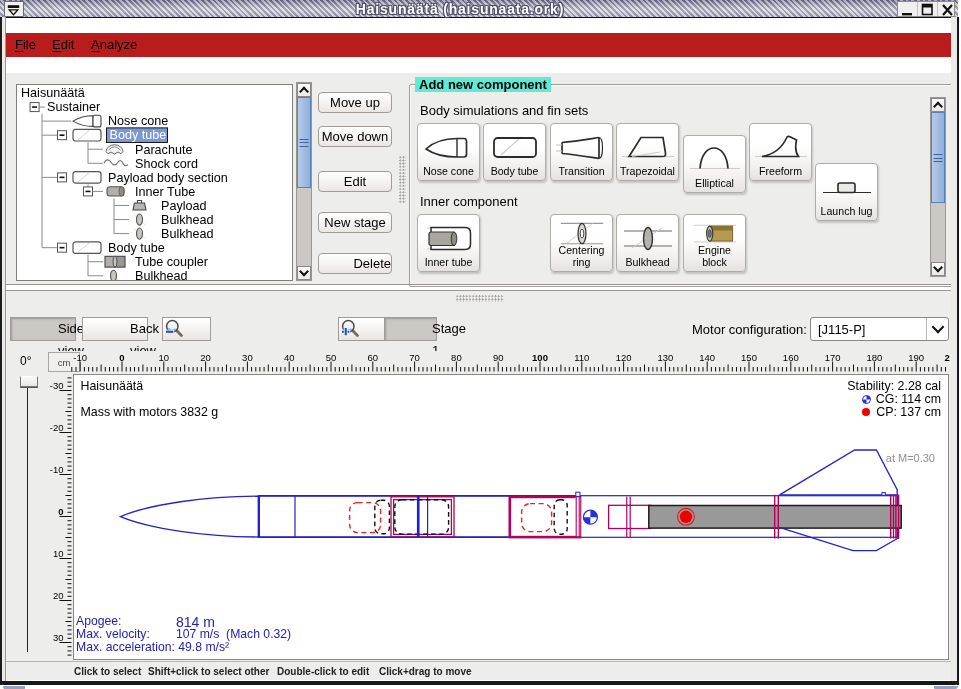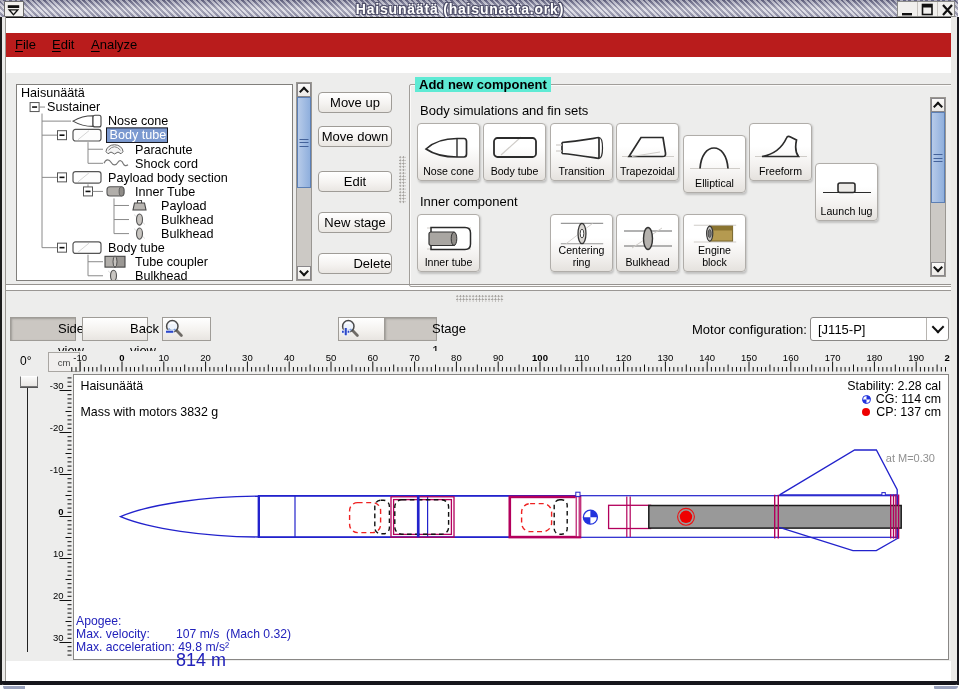--- a/index.html
+++ b/index.html
@@ -772,27 +772,33 @@
 <div style="position:absolute; font-size:11px; color:#909090; white-space:nowrap;right:13px;top:43px;margin-top:34px;">at M=0.30</div>
 <svg width="9" height="9" viewBox="0 0 9 9" style="position:absolute; right:77.5px; top:19.5px;">
           <g transform="translate(4.5,4.5)">
             <circle cx="0" cy="0" r="4" fill="#fff" stroke="#2233dd" stroke-width="1"></circle>
             <path d="M0 0 L0 -4 A4 4 0 0 1 4 0 Z" fill="#2233dd"></path>
             <path d="M0 0 L0 4 A4 4 0 0 1 -4 0 Z" fill="#2233dd"></path>
           </g>
         </svg>
 <div style="position:absolute; right:78px; top:32.8px; width:8px; height:8px; border-radius:50%; background:#ee0000;"></div>
 <div style="position:absolute; font-size:12.2px; color:#2222bb; white-space:nowrap;left:2px;top:239px;">Apogee:</div>
-<div style="position:absolute; font-size:18px; color:#2222bb; white-space:nowrap;left:102px;top:239px;margin-top:36px;">814 m</div>
+<div style="position:absolute; font-size:14px; color:#2222bb; white-space:nowrap;left:102px;top:239px;">814 m</div>
 <div style="position:absolute; font-size:12.2px; color:#2222bb; white-space:nowrap;left:2px;top:252px;">Max. velocity:</div>
 <div style="position:absolute; font-size:12.2px; color:#2222bb; white-space:nowrap;left:102px;top:252px;">107 m/s&nbsp; (Mach 0.32)</div>
 <div style="position:absolute; font-size:12.2px; color:#2222bb; white-space:nowrap;left:2px;top:265px;">Max. acceleration: 49.8 m/s²</div>
     </div>
   </div>
 
+  <div id="statusbar" class="abs">
+    <span style="left:72px;">Click to select</span>
+    <span style="left:146px;">Shift+click to select other</span>
+    <span style="left:275px;">Double-click to edit</span>
+    <span style="left:377px;">Click+drag to move</span>
+  </div>
 
   <div id="frame-left" class="abs"></div>
   <div id="frame-right" class="abs"></div>
   <div id="frame-bottom" class="abs"></div>
   <div id="frame-under" class="abs"></div>
   <div id="corner-l" class="abs"></div>
   <div id="corner-r" class="abs"></div>
 </div>
 
 </body></html>

